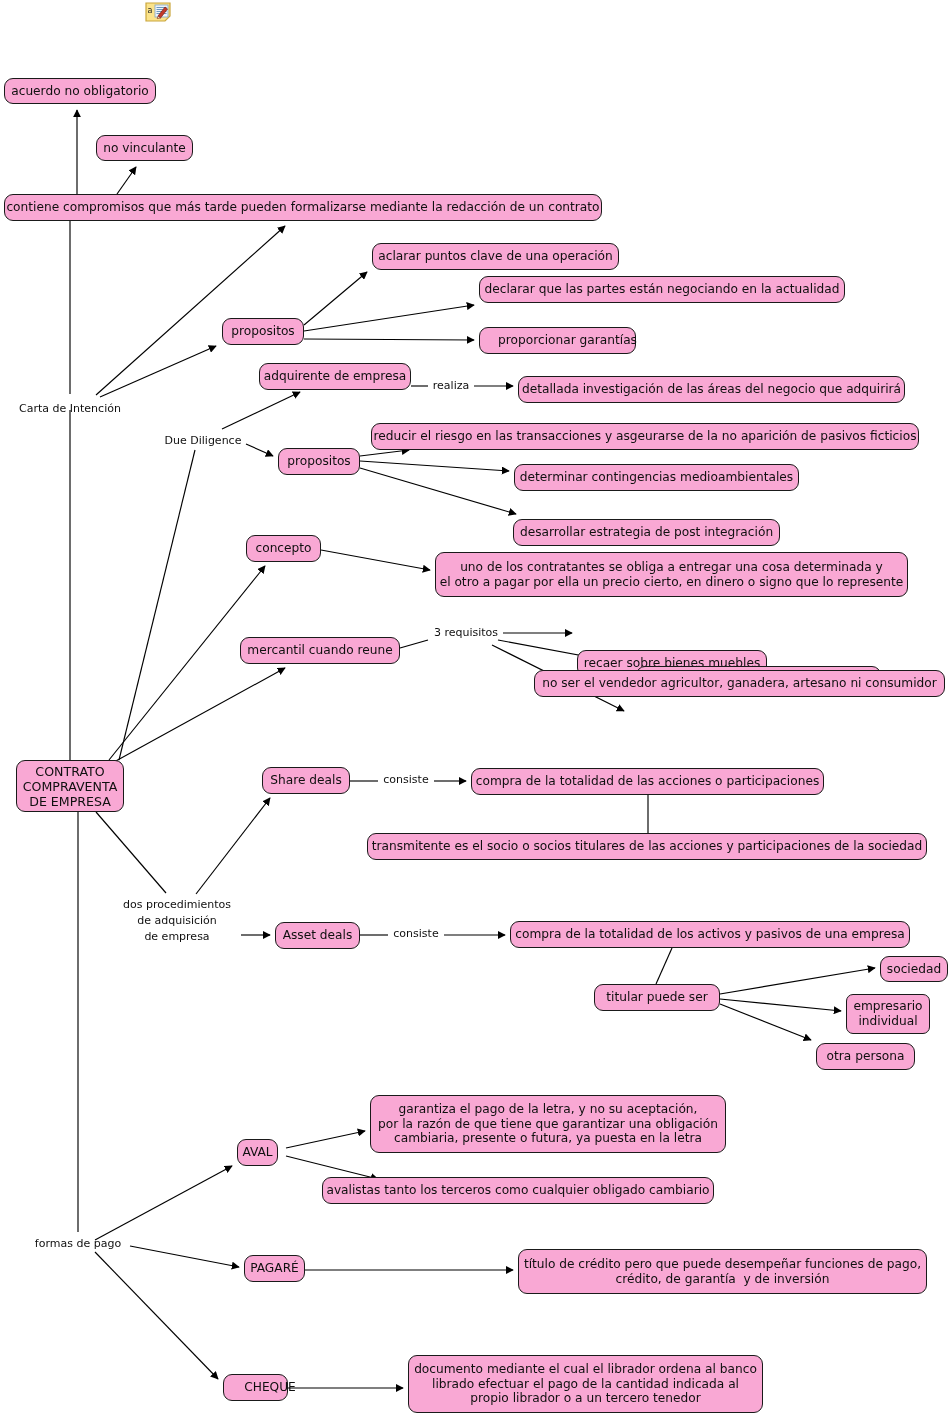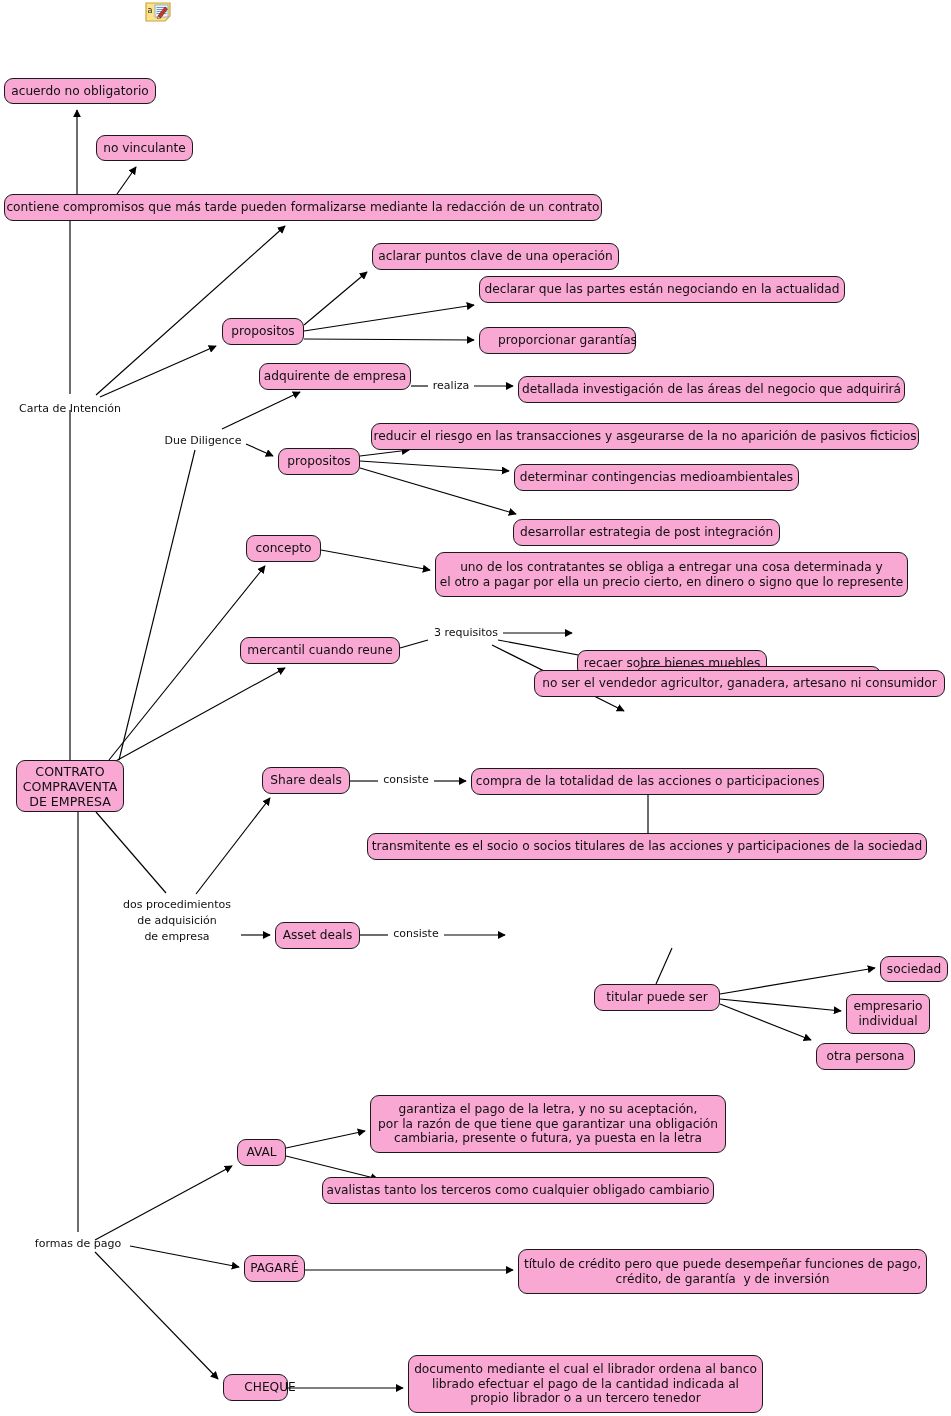--- a/index.html
+++ b/index.html
@@ -182,26 +182,27 @@
   <div class="node" style="left:435px; top:552px;  width:473px; height:45px;">uno de los contratantes se obliga a entregar una cosa determinada y
 el otro a pagar por ella un precio cierto, en dinero o signo que lo represente</div>
   <div class="node" style="left:240px; top:637px;  width:160px; height:27px;">mercantil cuando reune</div>
   <div class="node" style="left:577px; top:619px;  width:190px; height:27px;margin-top:31px;">recaer sobre bienes muebles</div>
   <div class="node" style="left:636px; top:666px;  width:245px; height:27px;">tener el comprador ánimo de revender</div>
   <div class="node" style="left:534px; top:670px;  width:411px; height:27px;">no ser el vendedor agricultor, ganadera, artesano ni consumidor</div>
   <div class="node" style="left:262px; top:767px;  width:88px;  height:27px;">Share deals</div>
   <div class="node" style="left:367px; top:833px;  width:560px; height:27px;">transmitente es el socio o socios titulares de las acciones y participaciones de la sociedad</div>
   <div class="node" style="left:471px; top:768px;  width:353px; height:27px;">compra de la totalidad de las acciones o participaciones</div>
   <div class="node" style="left:275px; top:922px;  width:85px;  height:27px;">Asset deals</div>
+  <div class="node" style="left:510px; top:921px;  width:400px; height:27px;">compra de la totalidad de los activos y pasivos de una empresa</div>
   <div class="node" style="left:594px; top:984px;  width:126px; height:27px;">titular puede ser</div>
   <div class="node" style="left:880px; top:956px;  width:68px;  height:26px;">sociedad</div>
   <div class="node" style="left:846px; top:994px;  width:84px;  height:40px;border-radius:7px;">empresario
 individual</div>
   <div class="node" style="left:816px; top:1043px; width:99px;  height:27px;">otra persona</div>
-  <div class="node" style="left:237px; top:1139px; width:49px;  height:27px;">AVAL</div>
+  <div class="node" style="left:237px; top:1139px; width:41px;  height:27px;">AVAL</div>
   <div class="node" style="left:370px; top:1095px; width:356px; height:58px;">garantiza el pago de la letra, y no su aceptación,
 por la razón de que tiene que garantizar una obligación
 cambiaria, presente o futura, ya puesta en la letra</div>
   <div class="node" style="left:322px; top:1177px; width:392px; height:27px;">avalistas tanto los terceros como cualquier obligado cambiario</div>
   <div class="node" style="left:244px; top:1255px; width:61px;  height:27px;">PAGARÉ</div>
   <div class="node" style="left:518px; top:1249px; width:409px; height:45px;">título de crédito pero que puede desempeñar funciones de pago,
 crédito, de garantía  y de inversión</div>
   <div class="node" style="left:223px; top:1374px; width:65px;  height:27px;padding-left:36px;">CHEQUE</div>
   <div class="node" style="left:408px; top:1355px; width:355px; height:58px;">documento mediante el cual el librador ordena al banco
 librado efectuar el pago de la cantidad indicada al

